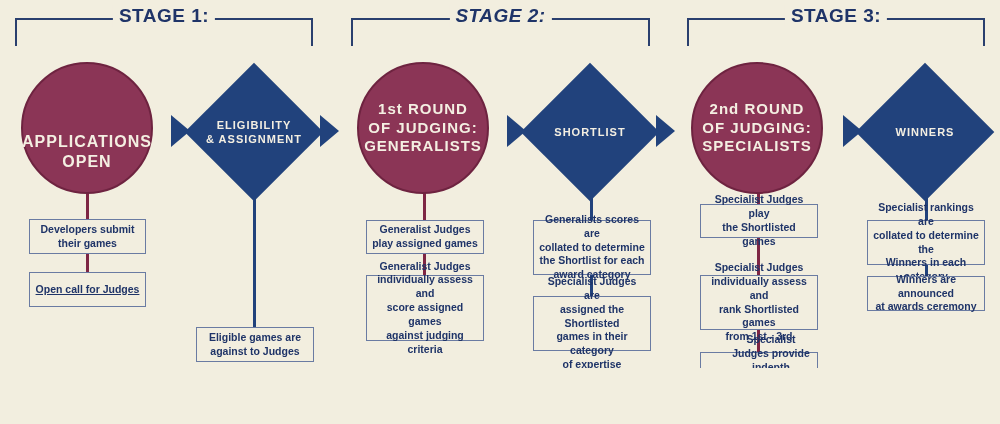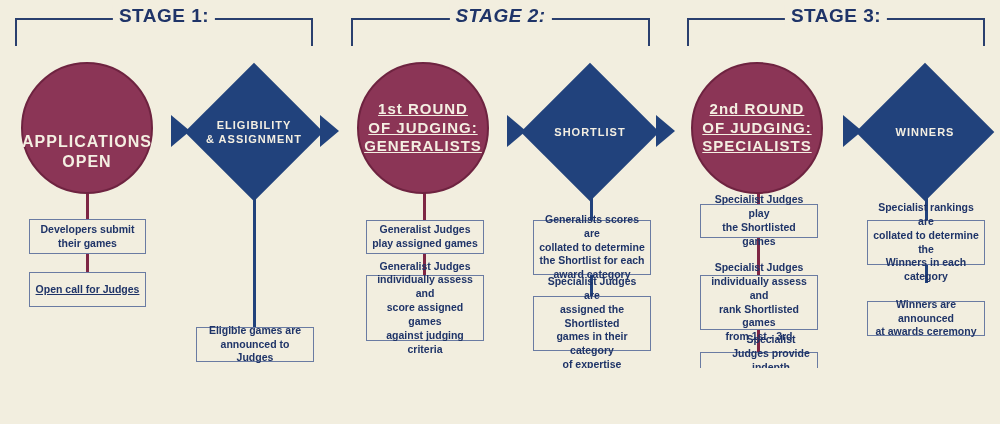--- a/index.html
+++ b/index.html
@@ -181,53 +181,53 @@
 
   <div class="diamond-node" style="left:205px; top:83px; width:98px; height:98px;">
     <div class="diamond-shape"></div>
     <span class="diamond-label" style="white-space:pre-line;">ELIGIBILITY
 &amp; ASSIGNMENT</span>
   </div>
 
   <div class="arrow-marker" style="left:320px; top:115px;"></div>
 
   <div class="circle-node" style="left:357px; top:62px; width:132px; height:132px; font-size:15px;">
-    <span style="white-space:pre-line;text-decoration:underline;">1st ROUND
+    <span style="white-space:pre-line;">1st ROUND
 OF JUDGING:
 GENERALISTS</span>
   </div>
 
   <div class="arrow-marker" style="left:507px; top:115px;"></div>
 
   <div class="diamond-node" style="left:541px; top:83px; width:98px; height:98px;">
     <div class="diamond-shape"></div>
     <span class="diamond-label" style="white-space:pre-line;">SHORTLIST</span>
   </div>
 
   <div class="arrow-marker" style="left:656px; top:115px;"></div>
 
   <div class="circle-node" style="left:691px; top:62px; width:132px; height:132px; font-size:15px;">
-    <span style="white-space:pre-line;text-decoration:underline;">2nd ROUND
+    <span style="white-space:pre-line;">2nd ROUND
 OF JUDGING:
 SPECIALISTS</span>
   </div>
 
   <div class="arrow-marker" style="left:843px; top:115px;"></div>
 
   <div class="diamond-node" style="left:876px; top:83px; width:98px; height:98px;">
     <div class="diamond-shape"></div>
     <span class="diamond-label" style="white-space:pre-line;">WINNERS</span>
   </div>
 
   <div class="detail-box" style="left:29px; top:219px; width:117px; height:35px;">Developers submit
 their games</div>
   <div class="detail-box" style="left:29px; top:272px; width:117px; height:35px;text-decoration:underline;">Open call for Judges</div>
 
   <div class="detail-box" style="left:196px; top:327px; width:118px; height:35px;">Eligible games are
-announced to Judges</div>
+against to Judges</div>
 
   <div class="detail-box" style="left:366px; top:220px; width:118px; height:34px;">Generalist Judges
 play assigned games</div>
   <div class="detail-box" style="left:366px; top:275px; width:118px; height:66px;">Generalist Judges
 individually assess and
 score assigned games
 against judging criteria</div>
 
   <div class="detail-box" style="left:533px; top:220px; width:118px; height:55px;">Generalists scores are
 collated to determine
@@ -244,16 +244,16 @@
 individually assess and
 rank Shortlisted games
 from 1st - 3rd</div>
   <div class="detail-box" style="left:700px; top:352px; width:118px; height:45px;padding-left:29px;">Specialist Judges provide
 indepth comments that
 justify their decision</div>
 
   <div class="detail-box" style="left:867px; top:220px; width:118px; height:45px;">Specialist rankings are
 collated to determine the
 Winners in each category</div>
-  <div class="detail-box" style="left:867px; top:301px; width:118px; height:35px;">Winners are announced
+  <div class="detail-box" style="left:867px; top:276px; width:118px; height:35px;">Winners are announced
 at awards ceremony</div>
 
 </div>
 
 </body></html>

